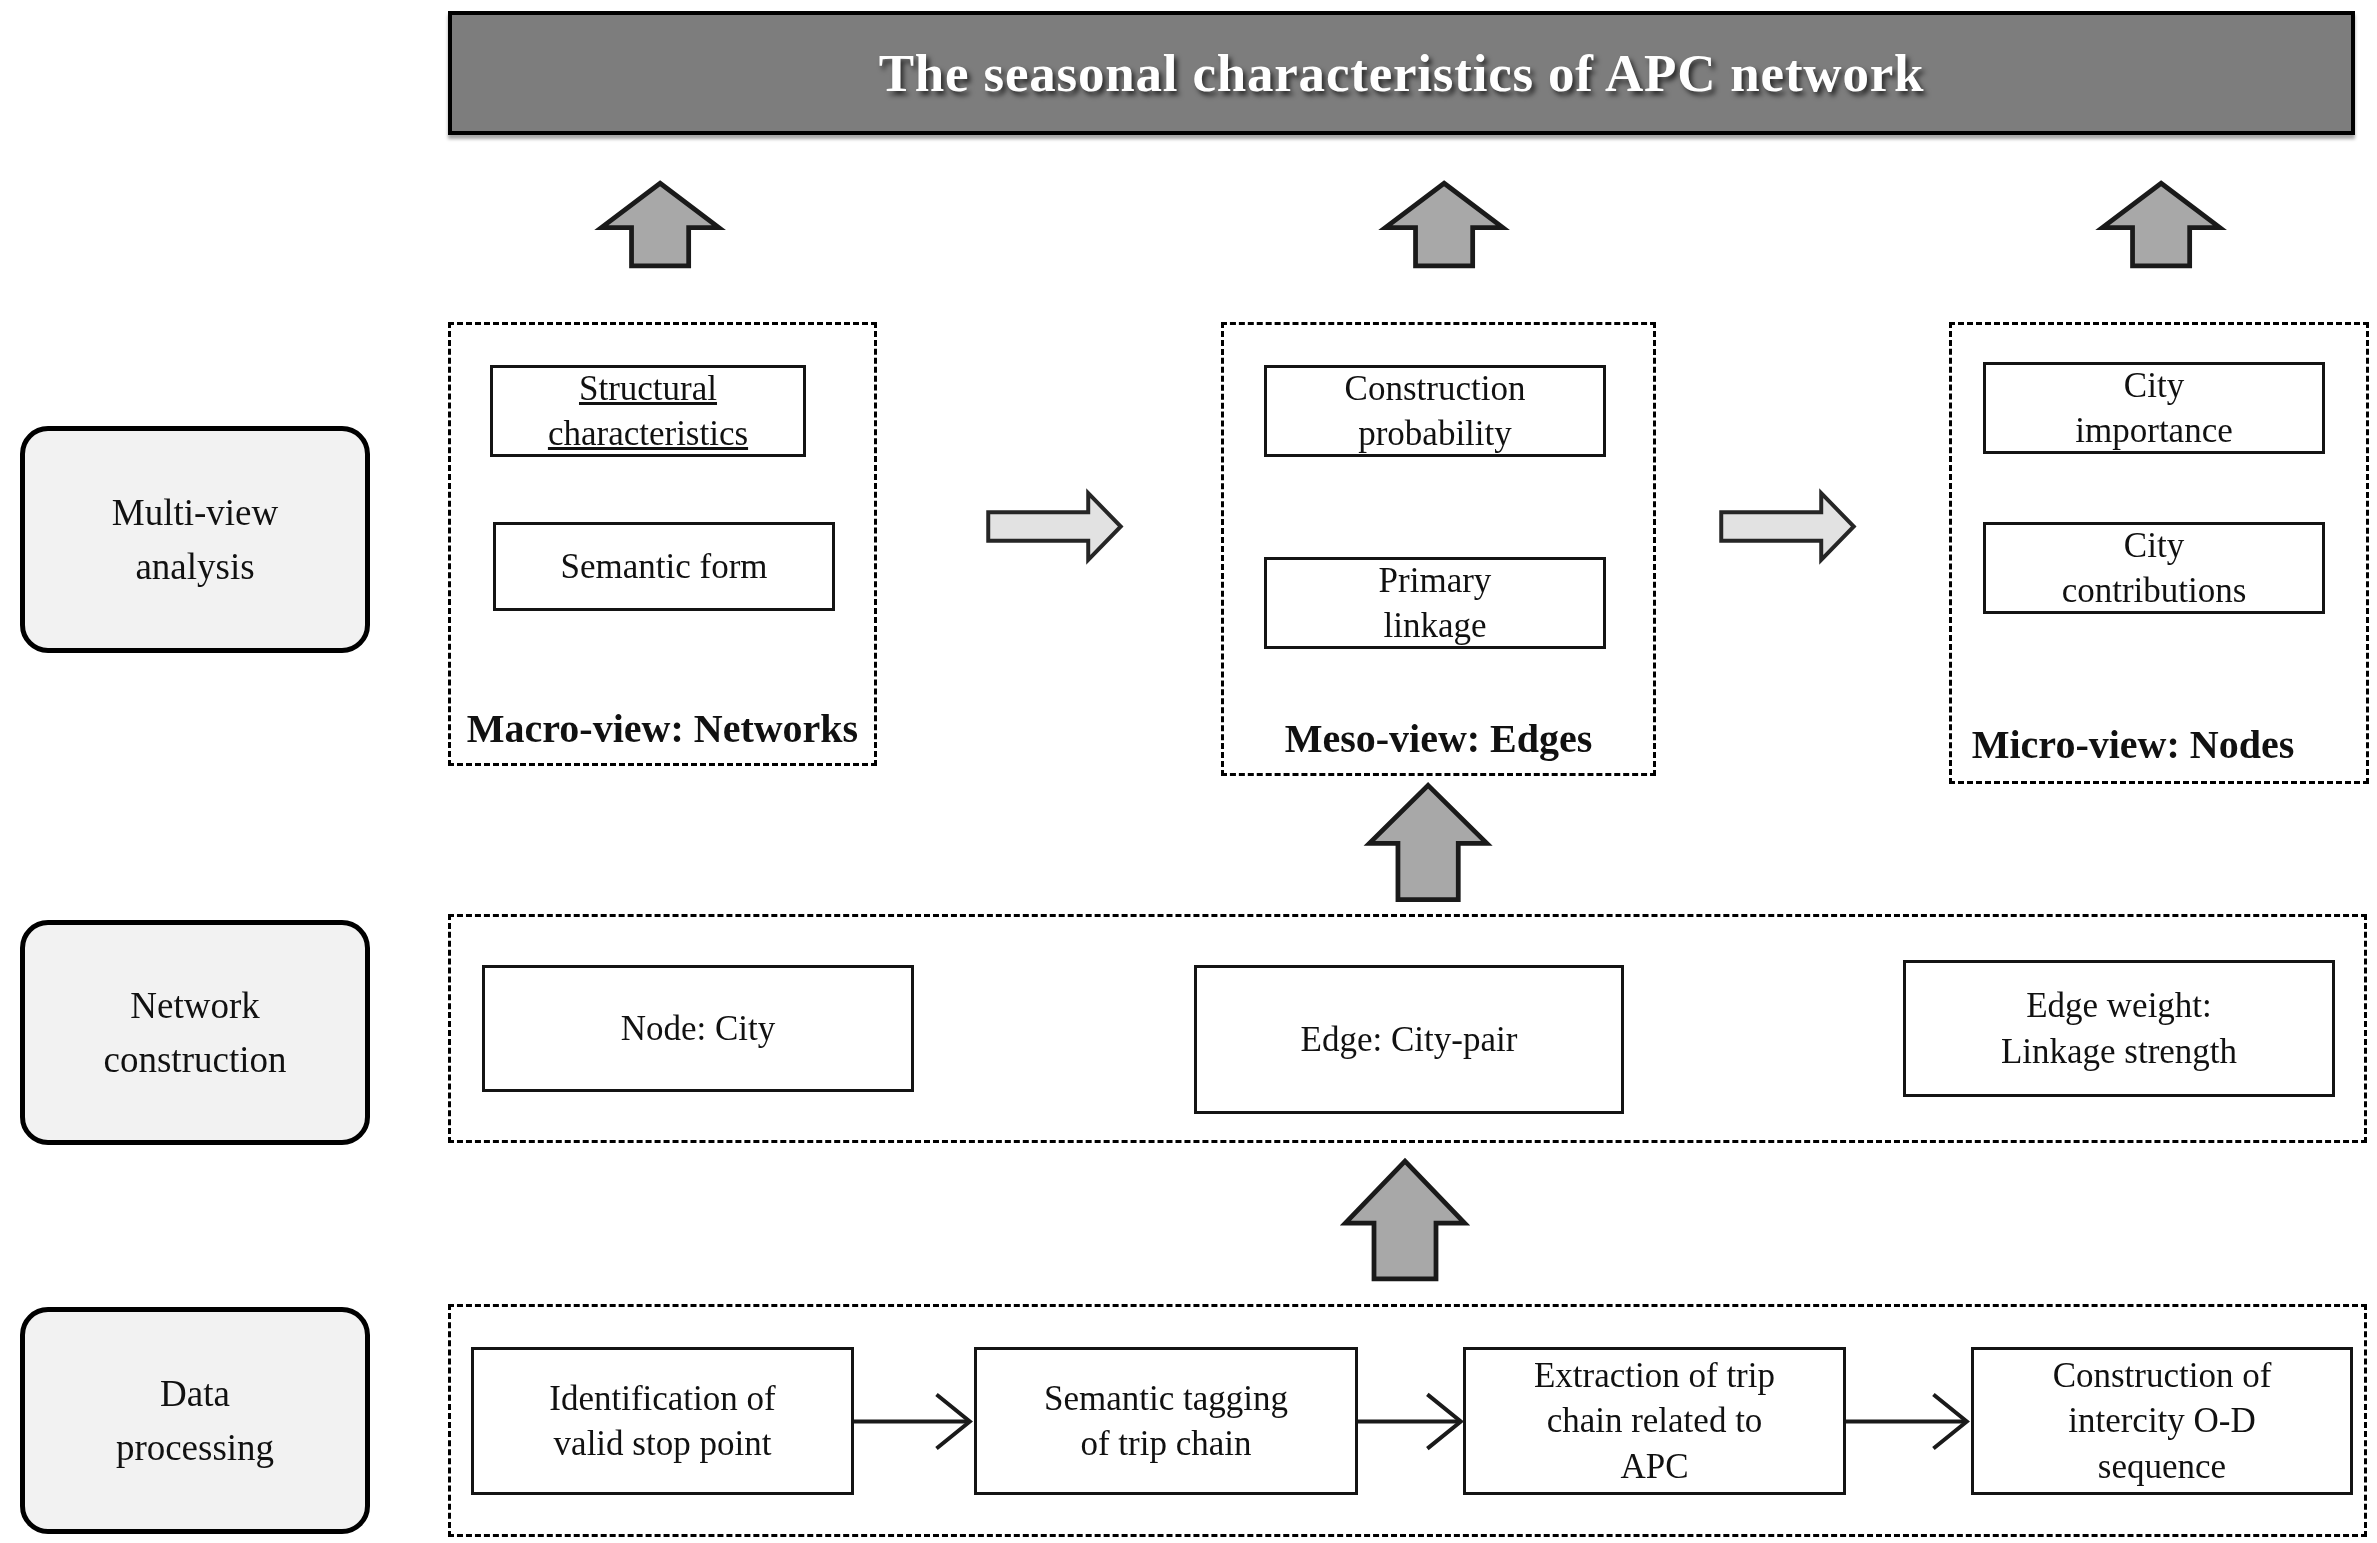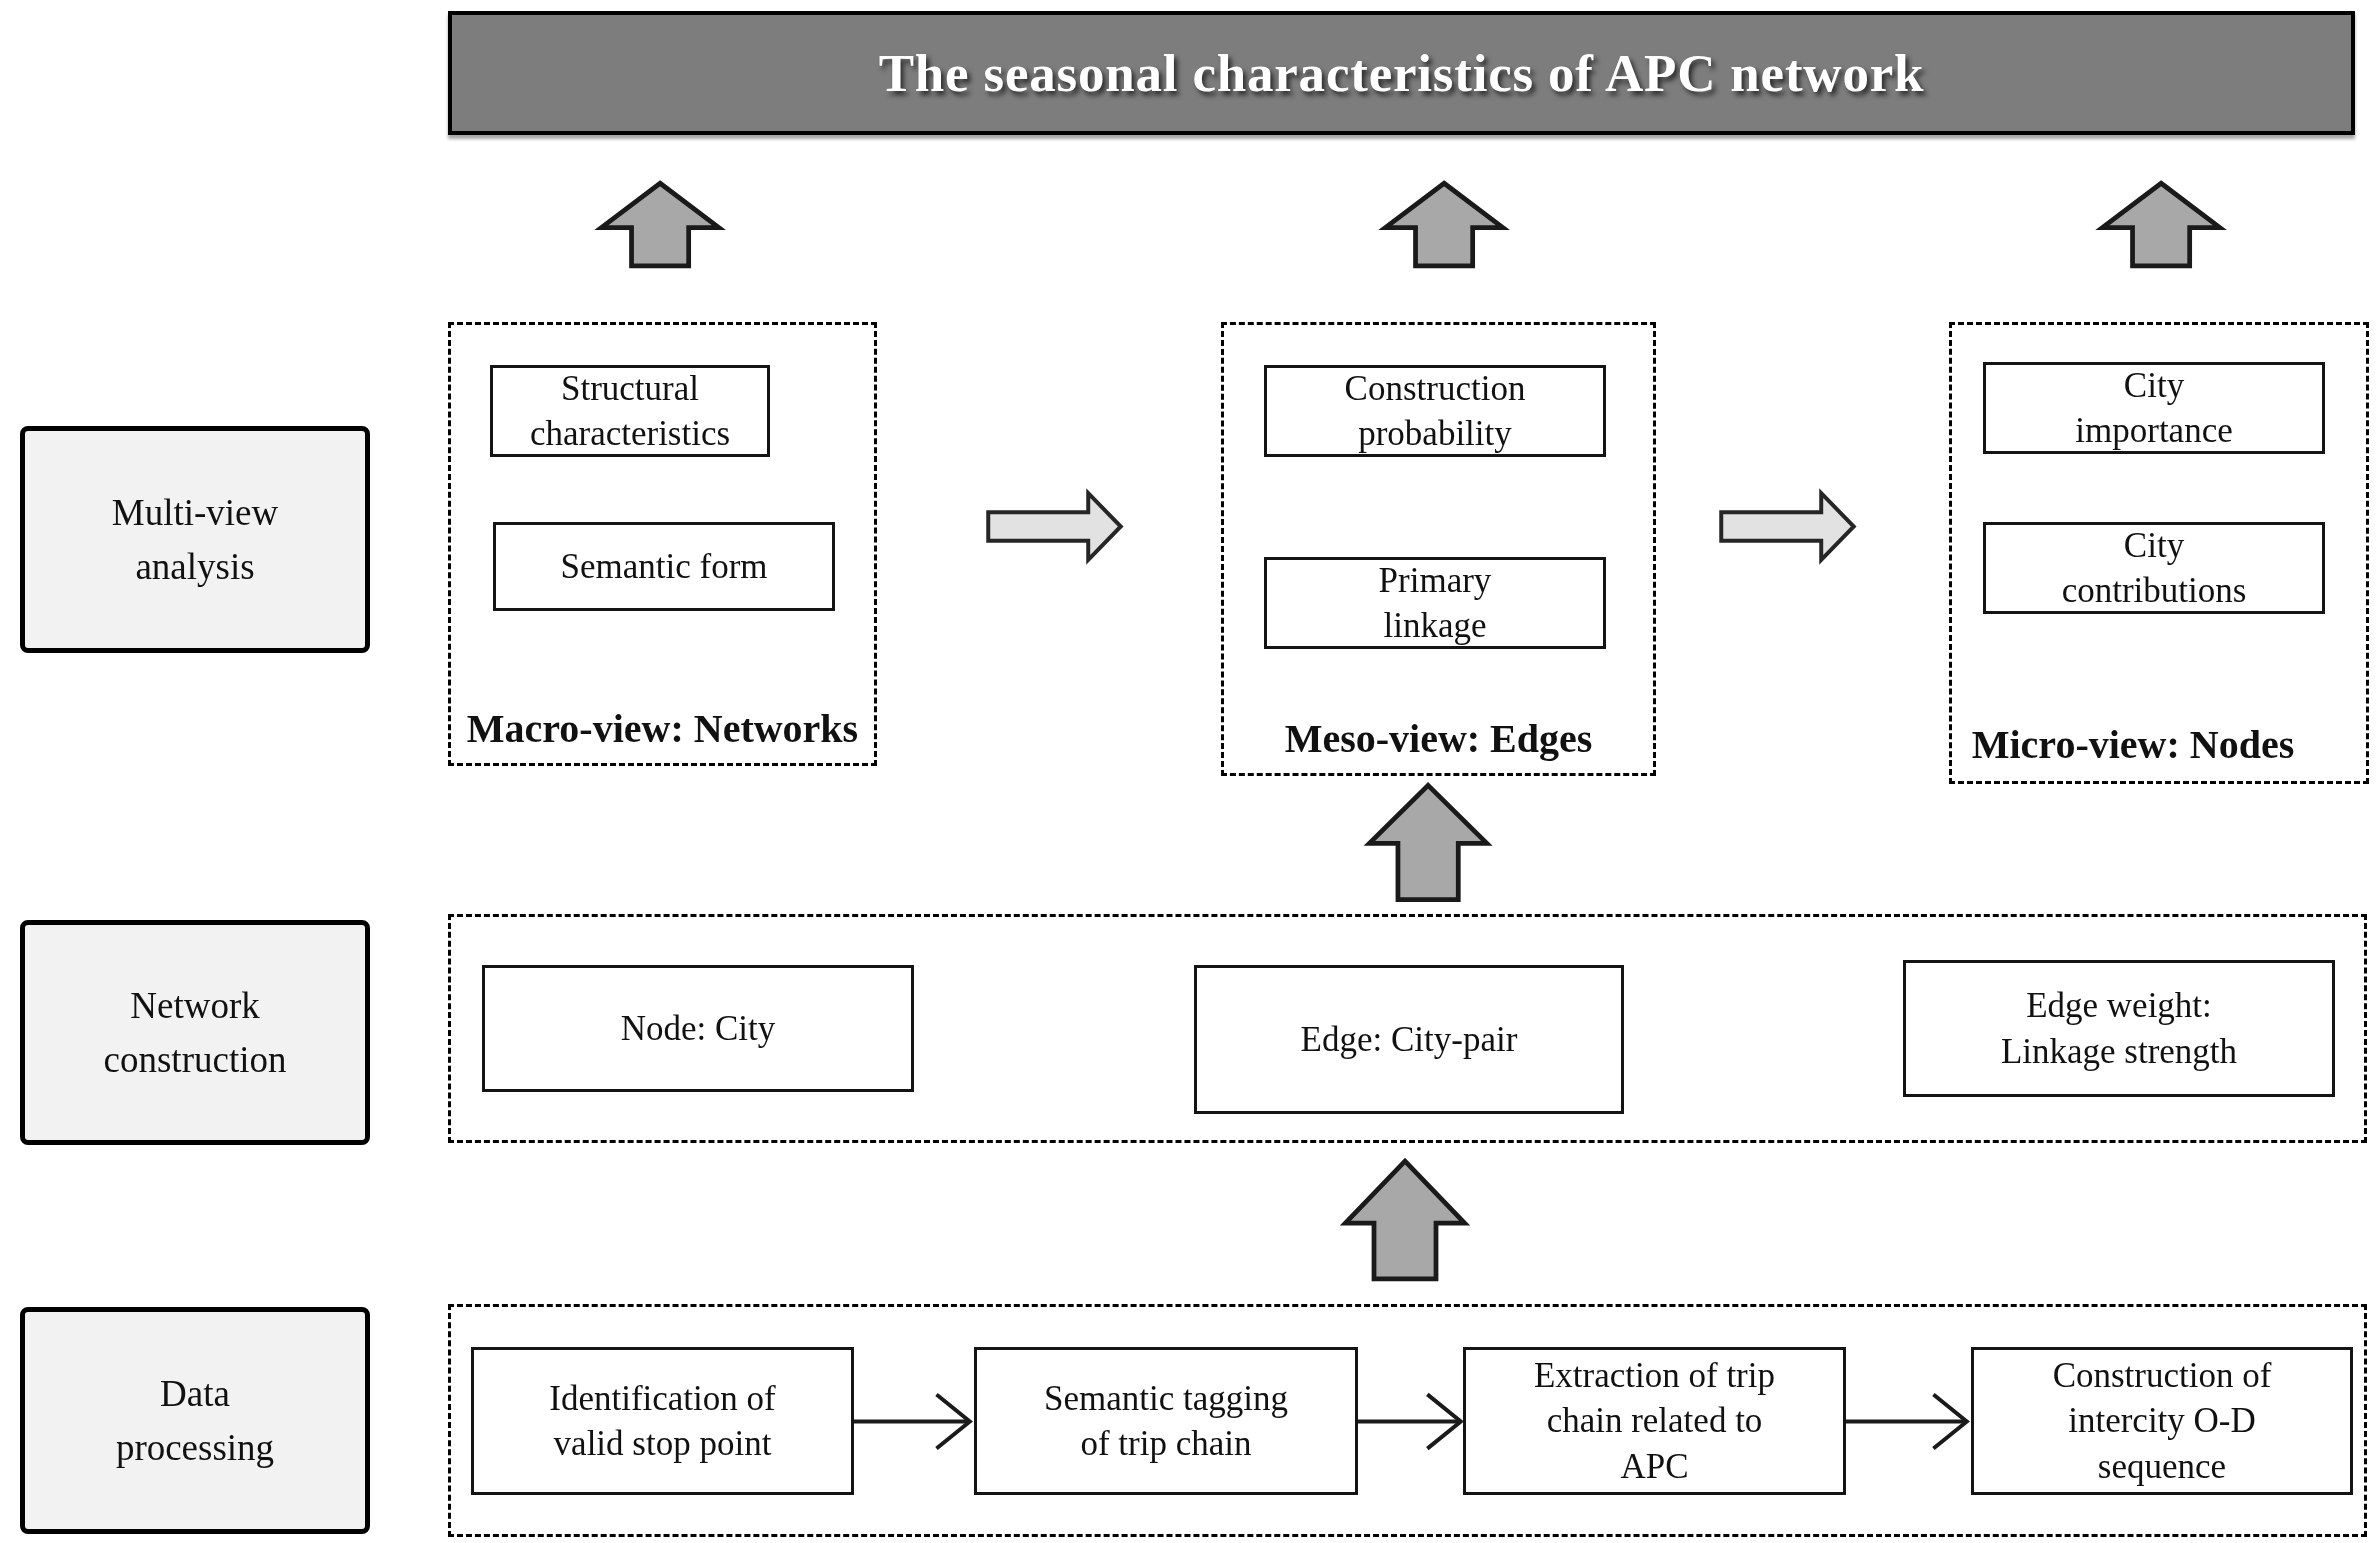--- a/index.html
+++ b/index.html
@@ -24,21 +24,21 @@
   }
   .wbox{
     background:#ffffff;border:3.2px solid var(--line-color,#141414);box-sizing:border-box;
     display:flex;align-items:center;justify-content:center;
     text-align:center;font-size:35px;line-height:1.3;white-space:pre-line;
   }
   .caption{
     text-align:center;font-weight:bold;font-size:40px;white-space:nowrap;
   }
   .side{
-    background:var(--side-box-bg,#f2f2f2);border:5.6px solid #000;border-radius:8px;
+    background:var(--side-box-bg,#f2f2f2);border:5.6px solid #000;border-radius:28px;
     box-sizing:border-box;display:flex;align-items:center;justify-content:center;
     text-align:center;font-size:37px;line-height:1.45;white-space:pre-line;
   }
   svg{display:block;overflow:visible;}
   .up-fill{fill:var(--up-arrow-fill,#a8a8a8);stroke:#1a1a1a;stroke-width:6;stroke-linejoin:miter;}
   .right-fill{fill:var(--right-arrow-fill,#e2e2e2);stroke:#262626;stroke-width:5;stroke-linejoin:miter;}
   .flow{stroke:#1a1a1a;stroke-width:5;fill:none;}
 </style>
 </head>
 <body>
@@ -60,21 +60,21 @@
   </svg>
 
   <div class="abs side" style="left:20px;top:426px;width:350px;height:227px;">Multi-view
 analysis</div>
   <div class="abs side" style="left:20px;top:920px;width:350px;height:225px;">Network
 construction</div>
   <div class="abs side" style="left:20px;top:1307px;width:350px;height:227px;">Data
 processing</div>
 
   <div class="abs dashed" style="left:448px;top:322px;width:429px;height:444px;"></div>
-  <div class="abs wbox" style="left:490px;top:365px;width:280px;height:92px;">Structural
+  <div class="abs wbox" style="left:490px;top:365px;width:316px;height:92px;text-decoration:underline;">Structural
 characteristics</div>
   <div class="abs wbox" style="left:493px;top:522px;width:342px;height:89px;">Semantic form</div>
   <div class="abs caption" style="left:448px;top:705px;width:429px;">Macro-view: Networks</div>
 
   <svg class="abs" style="left:985px;top:490px;" width="139" height="73" viewBox="0 0 175 92">
     <polygon class="right-fill" points="4,28 130,28 130,4 171,46 130,88 130,64 4,64"></polygon>
   </svg>
 
   <div class="abs dashed" style="left:1221px;top:322px;width:435px;height:454px;"></div>
   <div class="abs wbox" style="left:1264px;top:365px;width:342px;height:92px;">Construction

